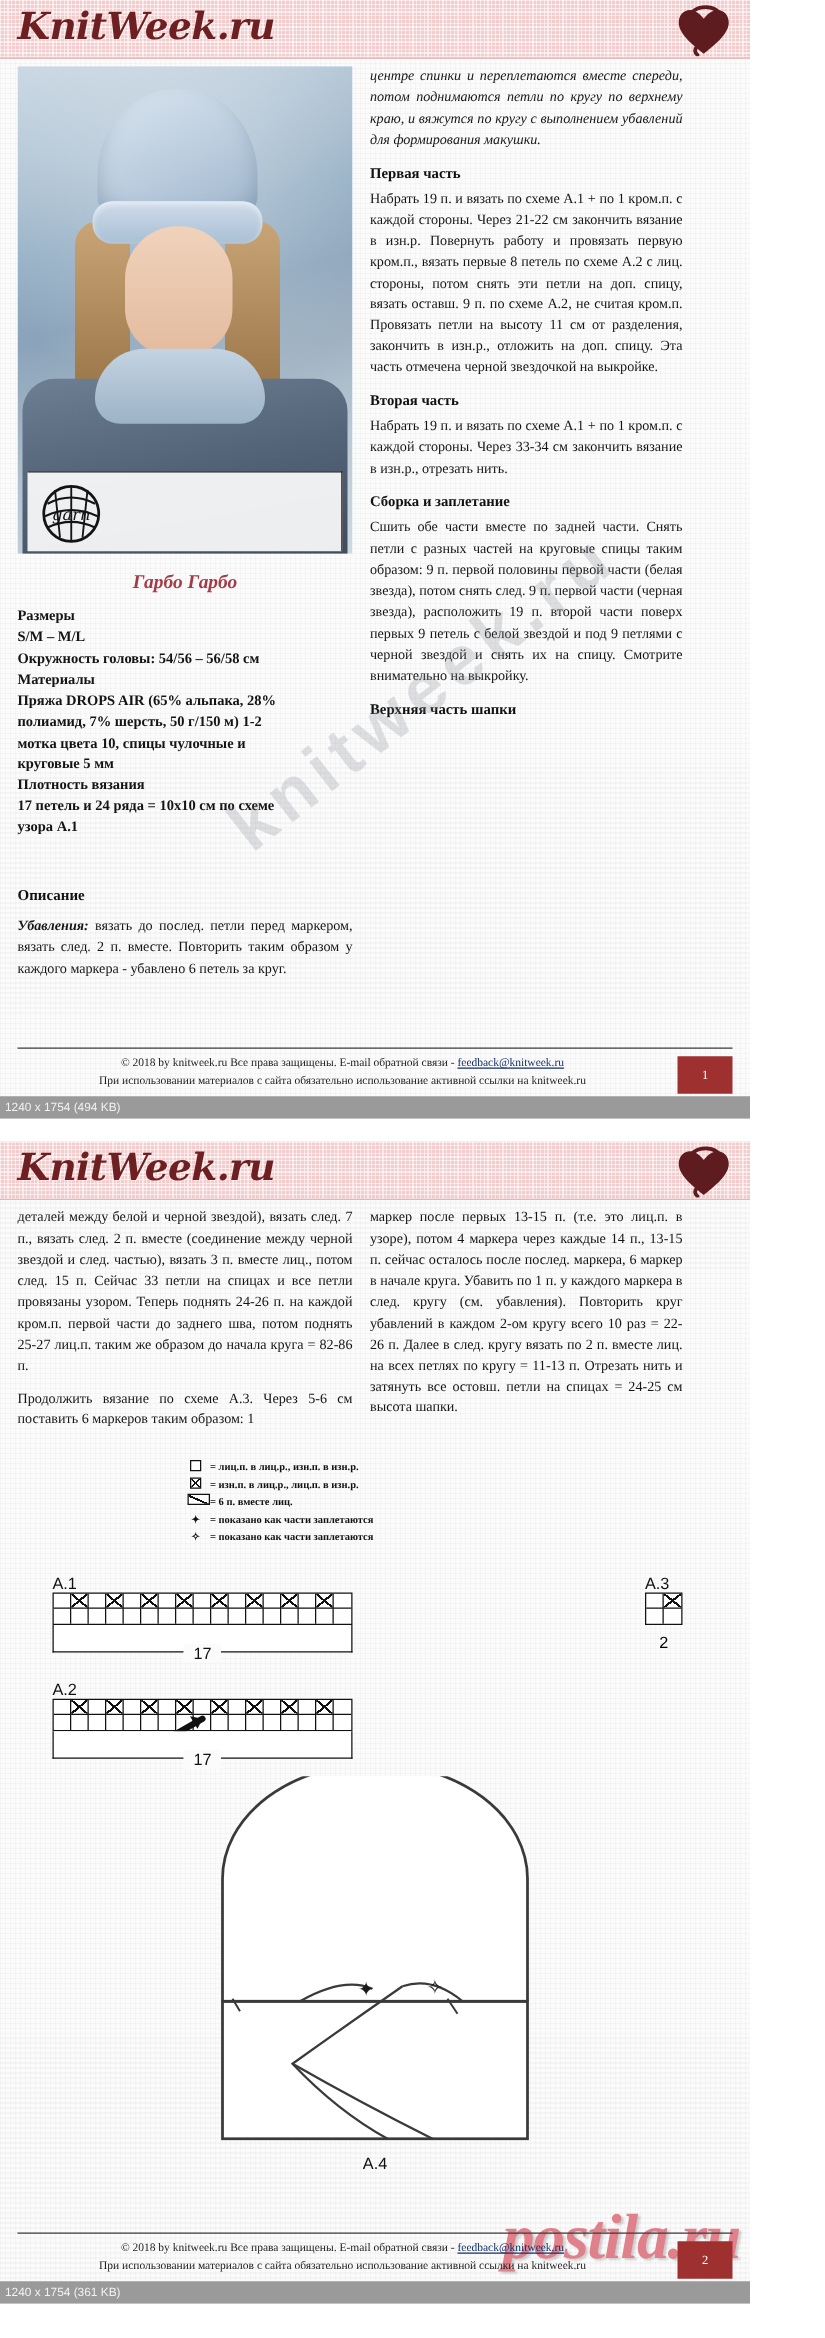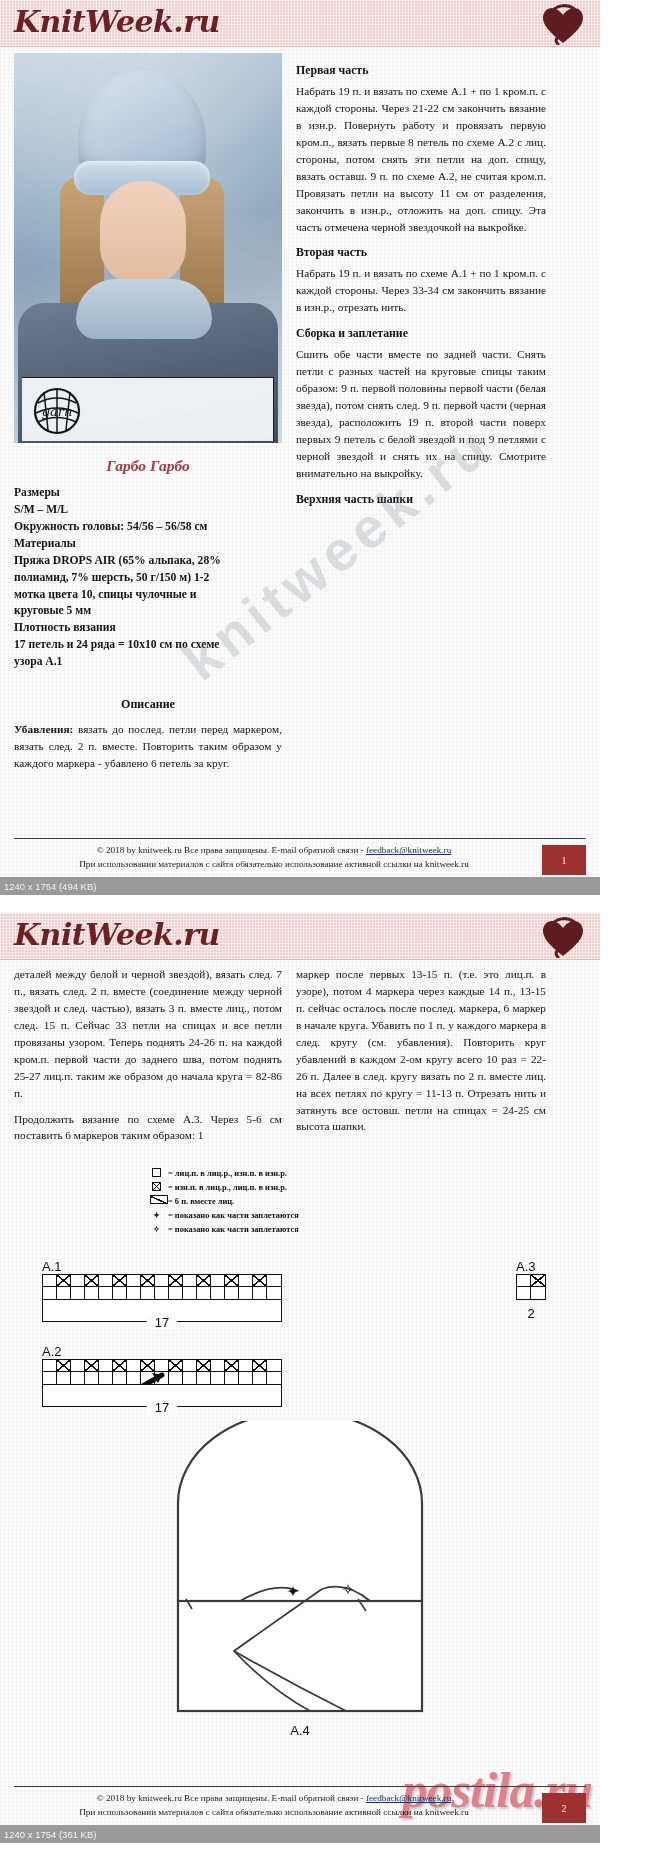--- a/index.html
+++ b/index.html
@@ -116,29 +116,29 @@
   .pat-title {
     text-align:center; margin:14px 0 10px 0;
     font-family:"Liberation Serif", serif;
     font-style:italic; font-weight:bold; font-size:15.5px;
     color:#a33b46;
   }
   .spec { font-size:11.6px; line-height:1.46; color:#141414; }
   .spec .ln { display:block; font-weight:bold; }
 
   .sec-center {
-    text-align:center; font-weight:bold; font-size:12px;
-    margin:26px 0 9px 0; color:#111;
+    text-align:left; font-weight:bold; font-size:12px;
+    margin:38px 0 9px 0; color:#111;
   }
   .para {
     font-size:11.3px; line-height:1.5; text-align:justify;
     color:#151515; margin:0 0 9px 0;
   }
   .para i { font-style:italic; }
-  .para .lead { font-weight:bold; }
+  .para .lead { font-style:italic; font-weight:bold; }
   .sub-h { font-weight:bold; font-size:11.8px; margin:10px 0 5px 0; color:#111; }
 
   
   .ftr { position:relative; margin:0 14px; padding-top:5px; border-top:1.4px solid #3b3b3b; }
   .ftr-txt { text-align:center; font-size:9.2px; line-height:1.45; color:#1d1d1d; padding-right:52px; }
   .ftr-txt a { color:#14306b; text-decoration:underline; }
   .pg-badge {
     position:absolute; right:0; top:6px; width:44px; height:30px;
     background:#9e3030; color:#ffffff;
     font-size:10px; display:flex; align-items:center; justify-content:center;
@@ -269,20 +269,21 @@
 
       <div class="sec-center">Описание</div>
 
       <p class="para">
         <span class="lead">Убавления:</span><span> вязать до послед. петли перед маркером, вязать след. 2 п. вместе. Повторить таким образом у каждого маркера - убавлено 6 петель за круг.</span>
       </p>
 
     </div>
 
     <div class="col-r">
+      <p class="para"><i>центре спинки и переплетаются вместе спереди, потом поднимаются петли по кругу по верхнему краю, и вяжутся по кругу с выполнением убавлений для формирования макушки.</i></p>
 
       <div class="sub-h">Первая часть</div>
       <p class="para">Набрать 19 п. и вязать по схеме А.1 + по 1 кром.п. с каждой стороны. Через 21-22 см закончить вязание в изн.р. Повернуть работу и провязать первую кром.п., вязать первые 8 петель по схеме А.2 с лиц. стороны, потом снять эти петли на доп. спицу, вязать оставш. 9 п. по схеме А.2, не считая кром.п. Провязать петли на высоту 11 см от разделения, закончить в изн.р., отложить на доп. спицу. Эта часть отмечена черной звездочкой на выкройке.</p>
 
       <div class="sub-h">Вторая часть</div>
       <p class="para">Набрать 19 п. и вязать по схеме А.1 + по 1 кром.п. с каждой стороны. Через 33-34 см закончить вязание в изн.р., отрезать нить.</p>
 
       <div class="sub-h">Сборка и заплетание</div>
       <p class="para">Сшить обе части вместе по задней части. Снять петли с разных частей на круговые спицы таким образом: 9 п. первой половины первой части (белая звезда), потом снять след. 9 п. первой части (черная звезда), расположить 19 п. второй части поверх первых 9 петель с белой звездой и под 9 петлями с черной звездой и снять их на спицу. Смотрите внимательно на выкройку.</p>
 

